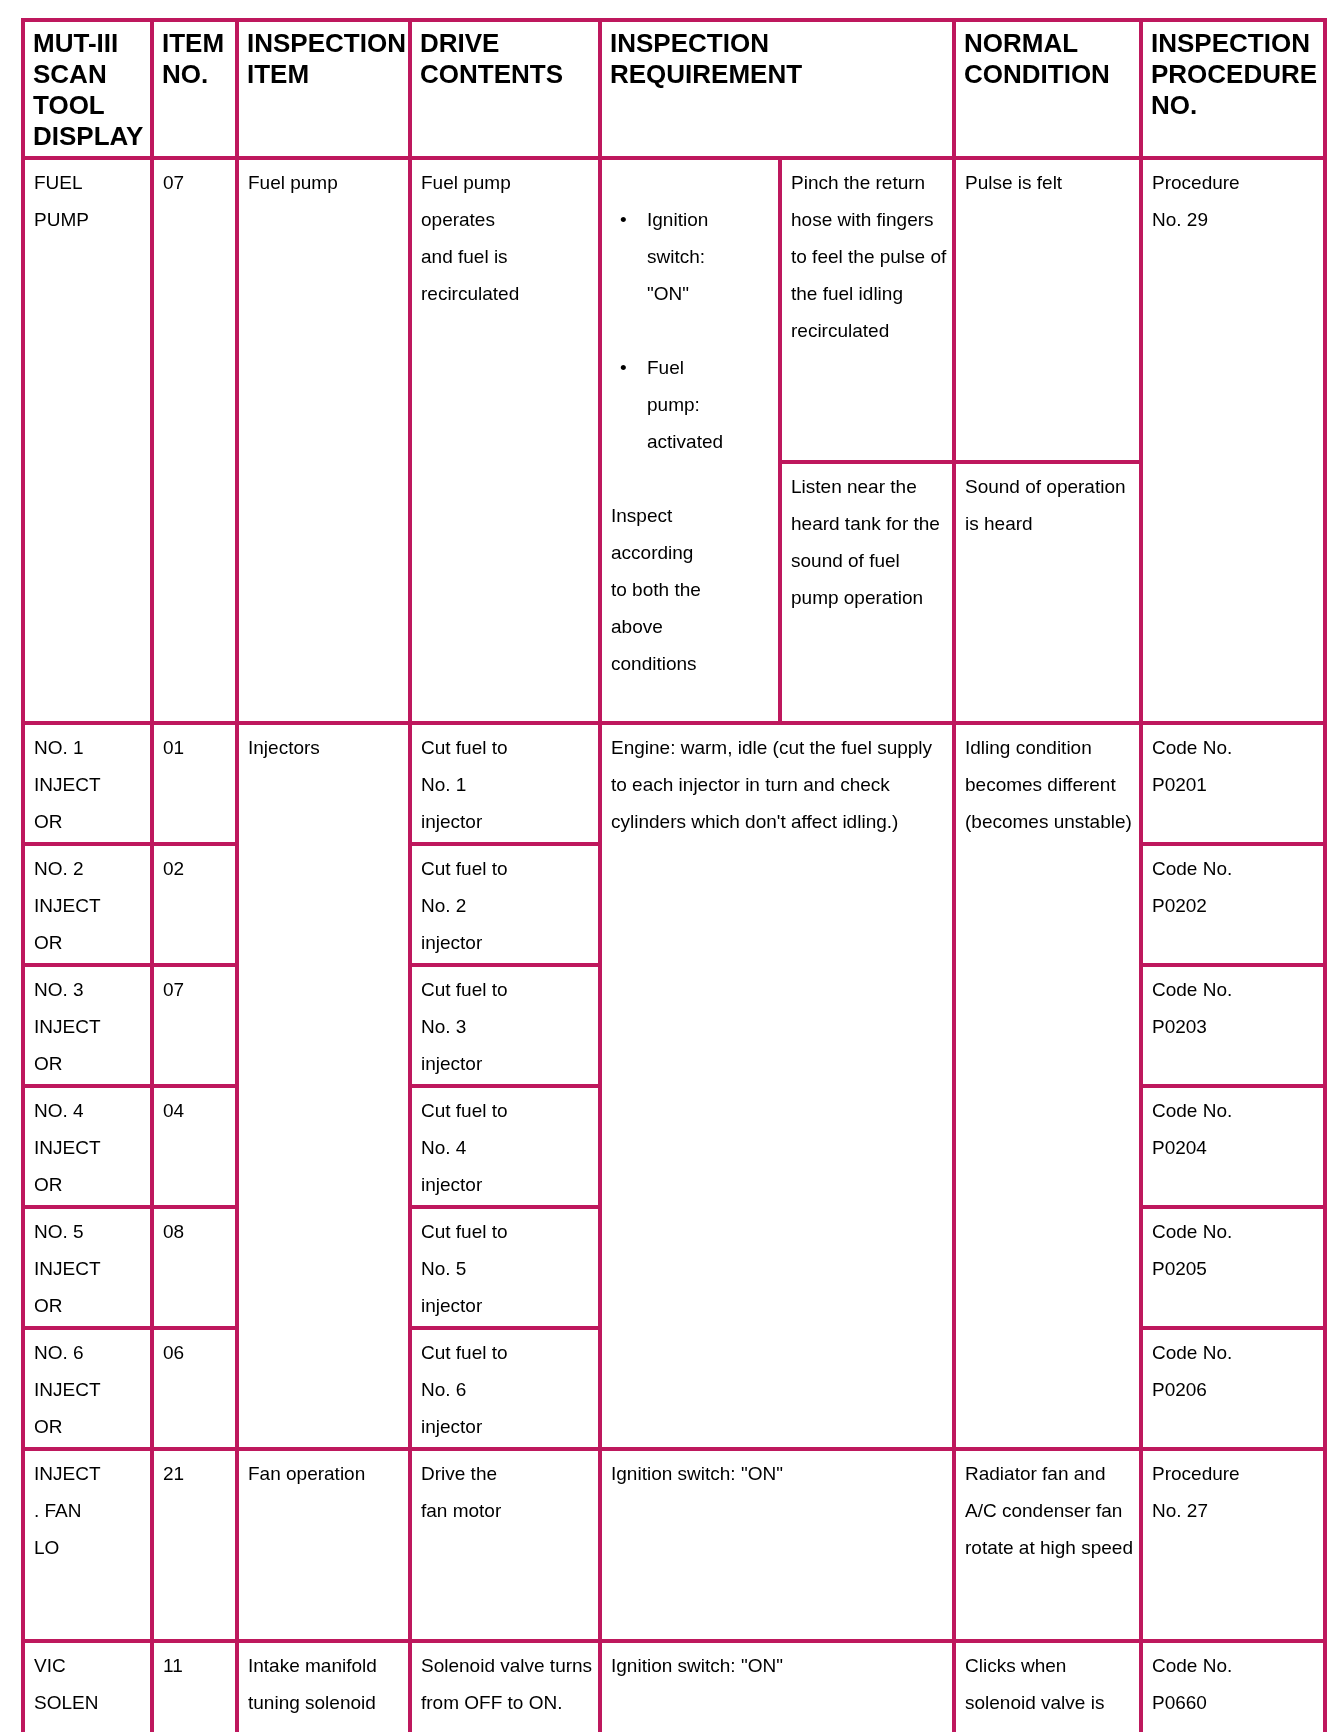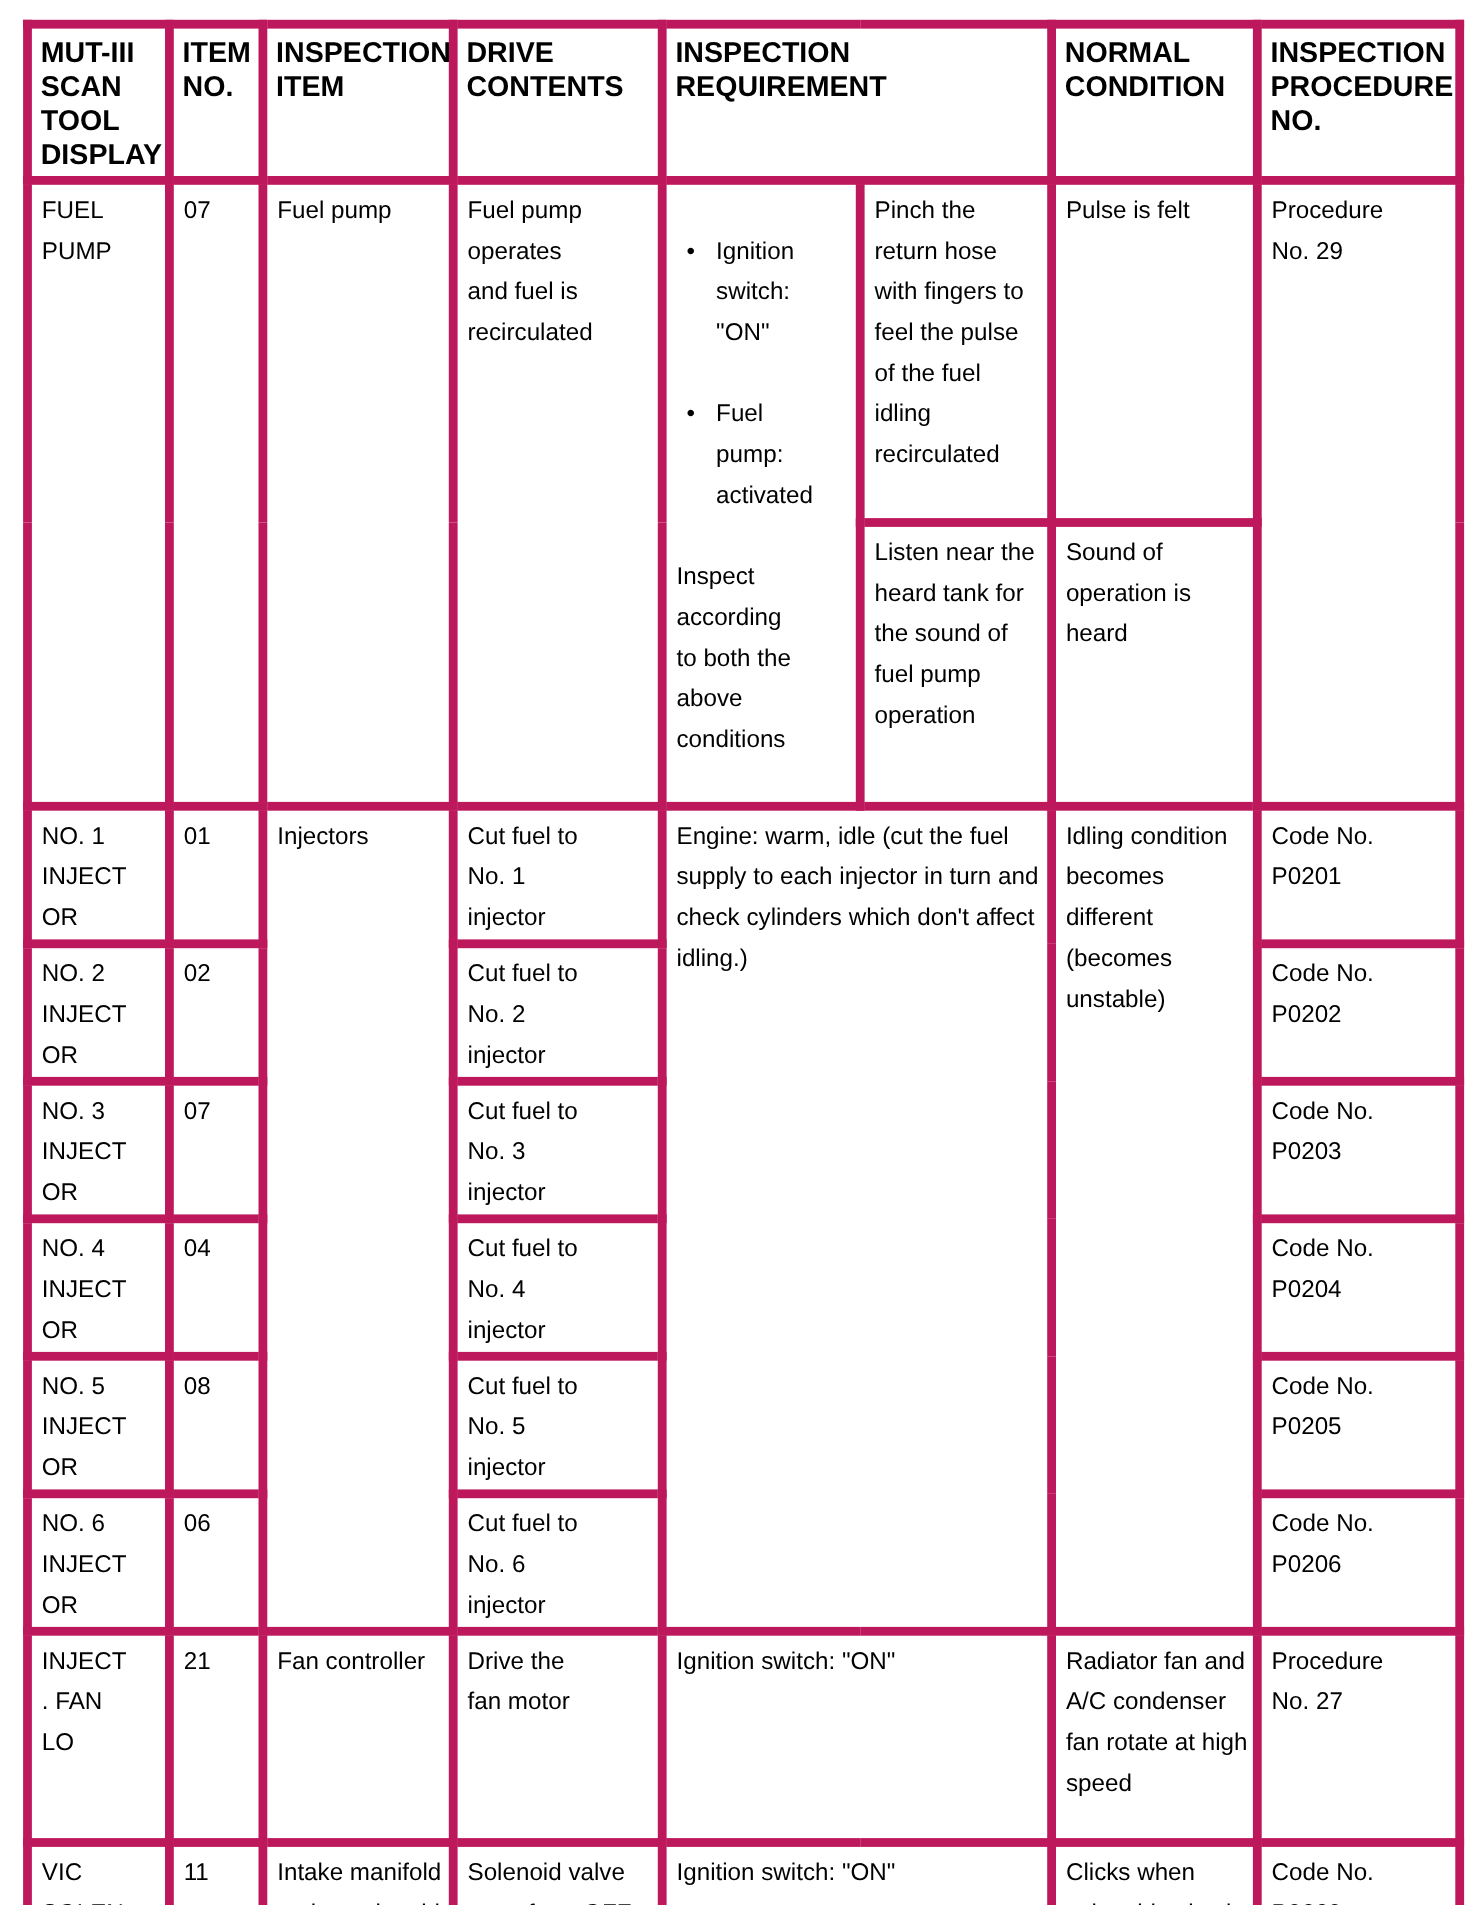--- a/index.html
+++ b/index.html
@@ -21,34 +21,34 @@
   table.spec {
     position: absolute;
     left: 21px;
     top: 18px;
     border-collapse: collapse;
     table-layout: fixed;
     width: 1302px;
   }
   table.spec th,
   table.spec td {
-    border: 8px solid #be185d;
+    border: 4px solid #be185d;
     vertical-align: top;
     text-align: left;
     white-space: pre-line;
     word-wrap: normal;
   }
   table.spec th {
     font-size: 26px;
     line-height: 31px;
     font-weight: bold;
     padding: 6px 4px 4px 8px;
   }
   table.spec td {
-    font-size: 22px;
+    font-size: 19px;
     line-height: 37px;
     font-weight: normal;
     padding: 4px 4px 2px 9px;
   }
   tr.h-header  { height: 134px; }
   tr.h-fp-a    { height: 263px; }
   tr.h-fp-b    { height: 226px; }
   tr.h-inj-1   { height: 118px; }
   tr.h-inj-2   { height: 120px; }
   tr.h-inj-3   { height: 118px; }
@@ -220,21 +220,21 @@
 injector</td>
       <td>Code No.
 P0206</td>
     </tr>
 
     <tr class="h-radiator">
       <td>INJECT
 . FAN
 LO</td>
       <td>21</td>
-      <td>Fan controller</td>
+      <td>Fan operation</td>
       <td>Drive the
 fan motor</td>
       <td colspan="2">Ignition switch: "ON"</td>
       <td>Radiator fan and A/C condenser fan rotate at high speed</td>
       <td>Procedure
 No. 27</td>
     </tr>
 
     <tr class="h-vic">
       <td>VIC

